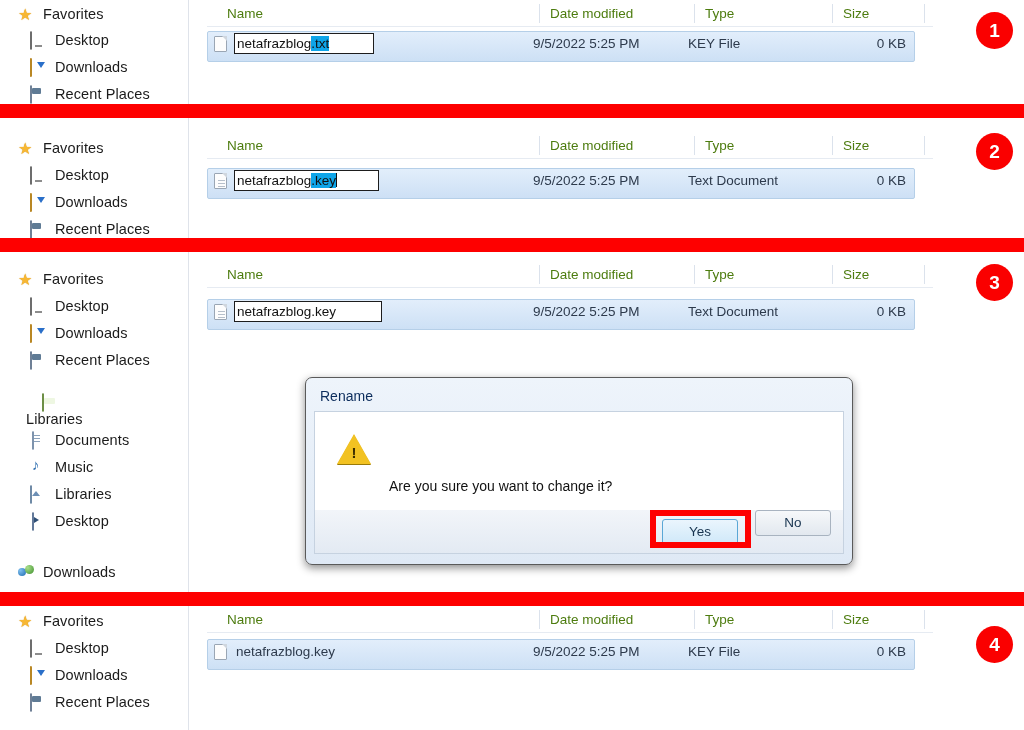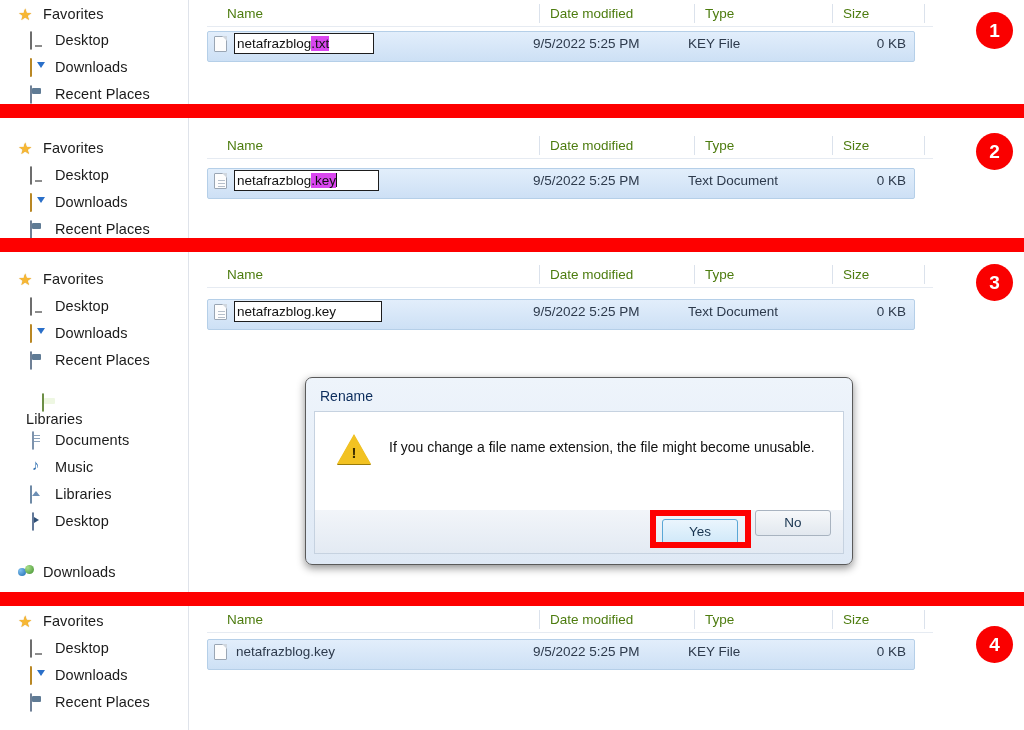--- a/index.html
+++ b/index.html
@@ -61,21 +61,21 @@
   .cell.size { text-align:right; }
 
   .fileicon { position:absolute; left:6px; top:4px; width:13px; height:16px;
               background:#fdfdfd; border:1px solid #9aa6b4; border-radius:1px; }
   .fileicon:before{content:"";position:absolute;right:-1px;top:-1px;border-left:5px solid transparent;border-top:5px solid #cfd6de;}
   .fileicon.lined:after{content:"";position:absolute;left:3px;top:6px;width:7px;height:1px;background:#b7c0cb;box-shadow:0 3px 0 #b7c0cb,0 6px 0 #b7c0cb;}
 
   
   .editbox { position:absolute; top:2px; height:21px; background:#fff; border:1px solid #1d1d1d;
              font-size:13.5px; color:#111; line-height:19px; padding:0 2px; white-space:nowrap; }
-  .editbox .sel { background:#d946ef; color:#111; }
+  .editbox .sel { background:#0ea5e9; color:#111; }
   .caret { display:inline-block; width:1px; height:14px; background:#111; vertical-align:-2px; }
 
   
   .badge { position:absolute; width:37px; height:37px; border-radius:50%; background:#fa0000;
            color:#fff; font-size:19px; font-weight:bold; text-align:center; line-height:37px;
            font-family:"Liberation Sans", sans-serif; }
 
   
   .dlg { position:absolute; border:1px solid #5a5a5a; border-radius:7px;
          background:linear-gradient(#eef4fb,#dfe9f5);
@@ -272,21 +272,21 @@
         <span>netafrazblog.key</span>
       </div>
     </div>
 
     <div class="badge" style="left:976px;top:12px;">3</div>
 
     <div class="dlg" style="left:305px;top:125px;width:548px;height:188px;">
       <div class="dlg-title">Rename</div>
       <div class="dlg-body">
         <span class="warn-ico"></span>
-        <span class="dlg-text1">If you change a file name extension, the file might become unusable.</span>
+        <span class="dlg-text2">Are you sure you want to change it?</span>
       </div>
       <div class="dlg-foot">
         <div class="dlg-btn yes" style="left:347px;top:9px;">Yes</div>
         <div class="dlg-btn no" style="left:440px;top:0;">No</div>
       </div>
     </div>
     <div class="redbox" style="left:650px;top:258px;width:101px;height:38px;"></div>
   </div>
 
   <div class="sep" style="top:592px;"></div>

